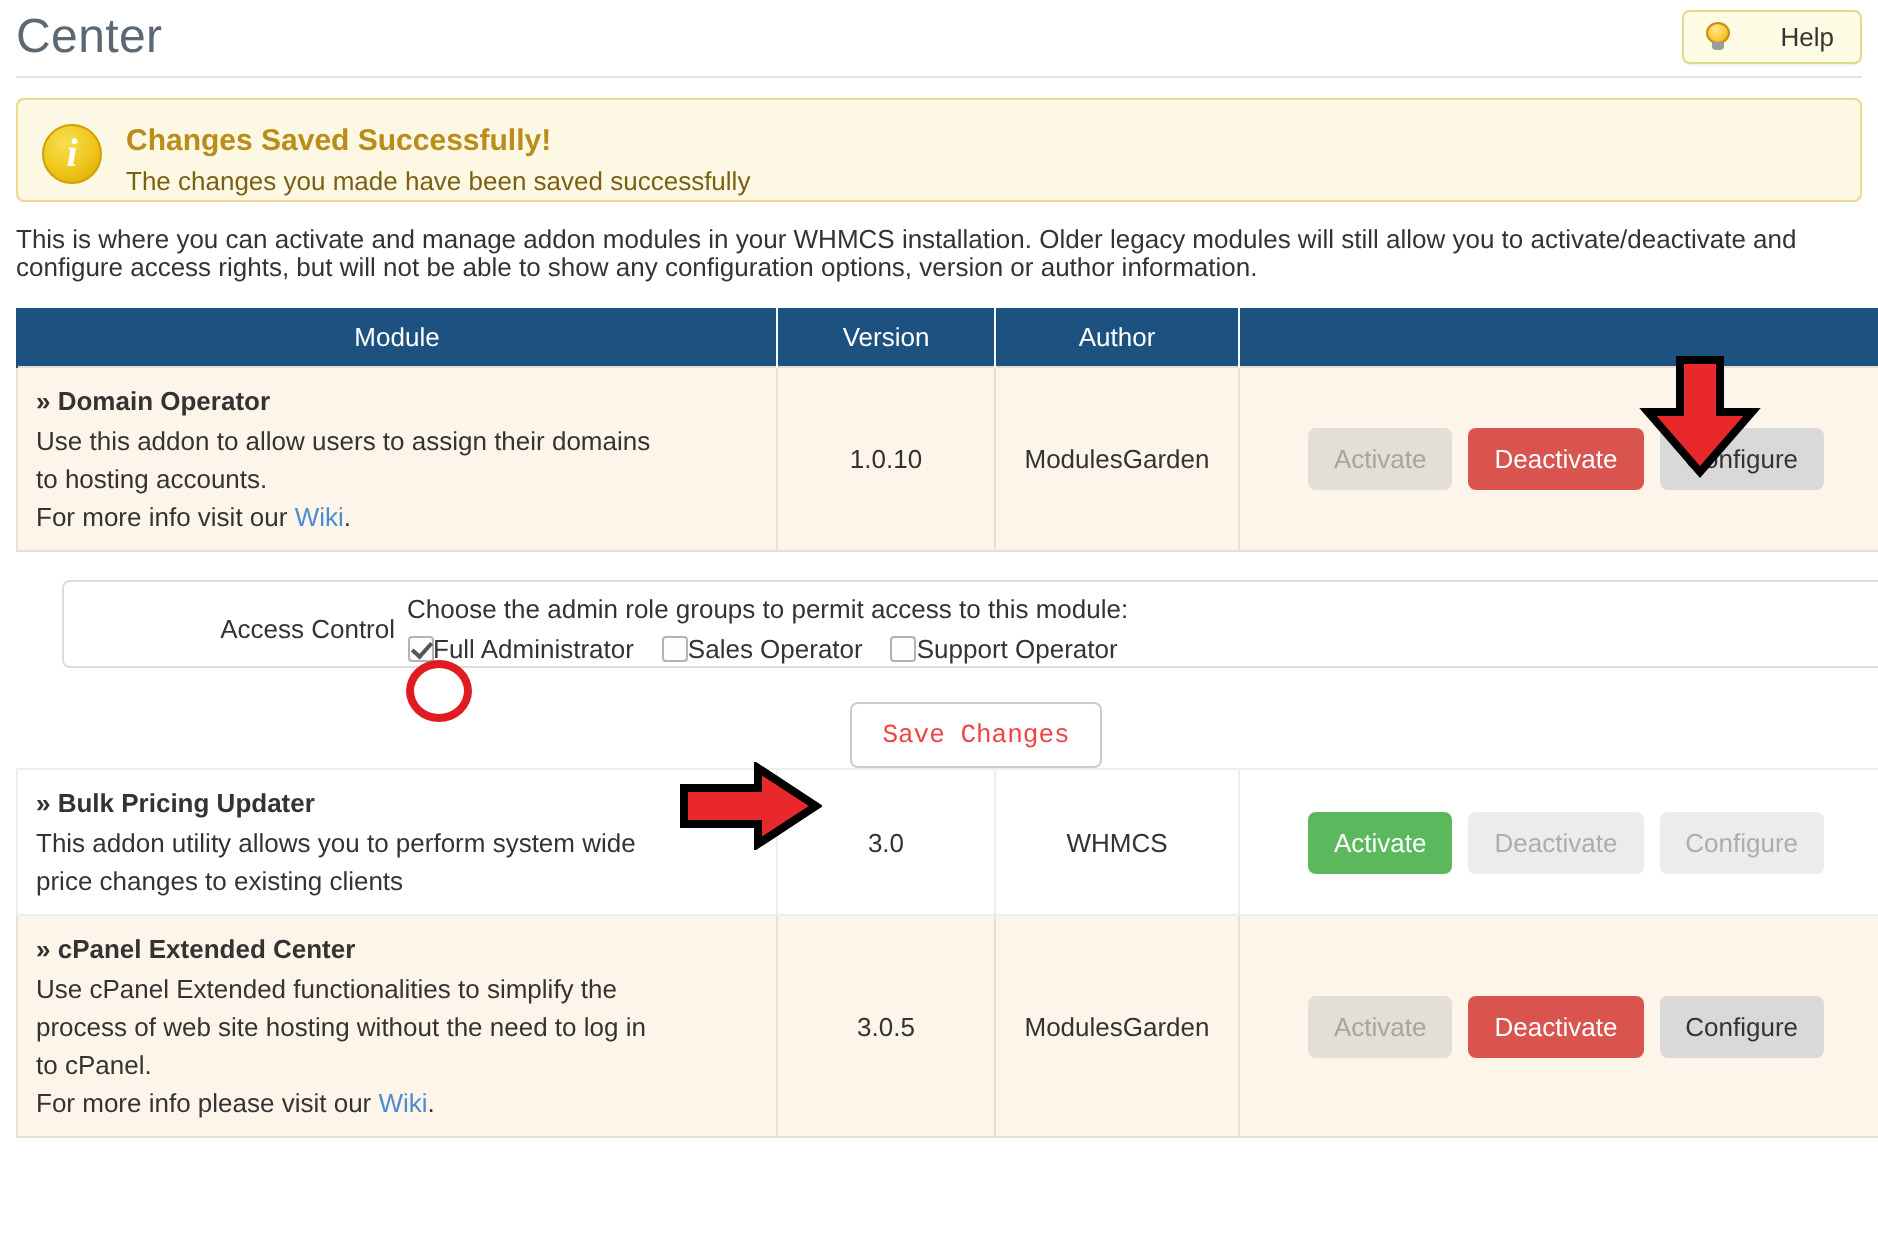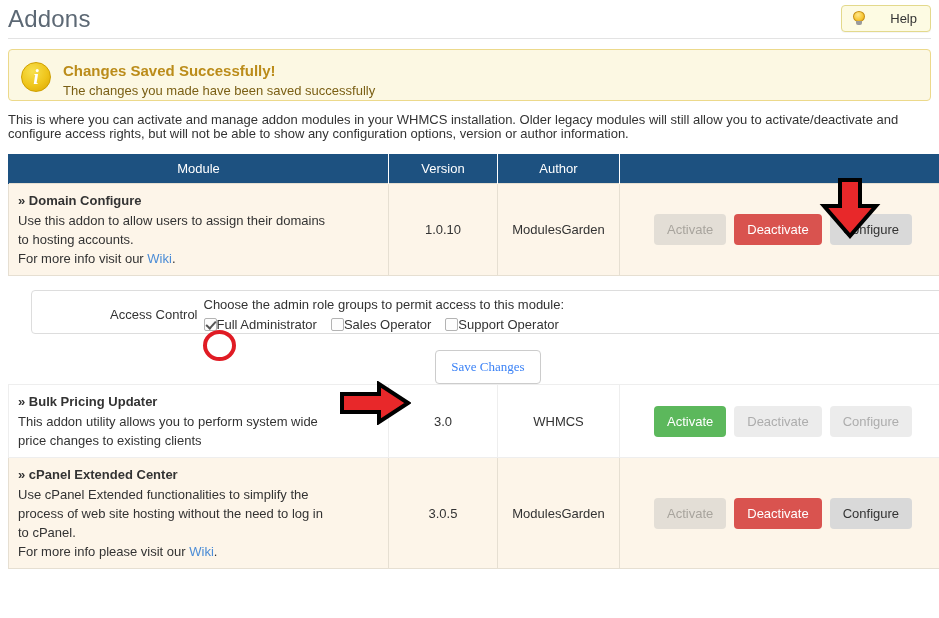--- a/index.html
+++ b/index.html
@@ -253,41 +253,41 @@
     margin-top: 16px;
     display: flex;
     justify-content: center;
     align-items: center;
     height: 34px;
   }
   .save-btn {
     background: #ffffff;
     border: 1px solid #cccccc;
     border-radius: 4px;
-    font-family: Liberation Serif, serif;
-    font-size: 13px;
-    color: #3b82f6;
+    font-family: Liberation Mono, monospace;
+    font-size: 13px;
+    color: #ef4444;
     padding: 8px 15px;
     cursor: pointer;
   }
 
   
   .annot { position: absolute; pointer-events: none; }
   .annot-circle {
     border: 4px solid #e01b24;
     border-radius: 50%;
   }
 
   .table-wrap { position: relative; }
 </style>
 </head>
 <body>
 
 <div class="page-header">
-  <h1 class="page-title">Addons</h1>
+  <h1 class="page-title">Center</h1>
   <div class="help-button">
     <span class="bulb">
       <span class="glass"></span>
         <span class="base"></span>
     </span>
     <span>Help</span>
   </div>
 </div>
 <div class="header-rule"></div>
 
@@ -308,21 +308,21 @@
       <th class="col-module">Module</th>
       <th class="col-version">Version</th>
       <th class="col-author">Author</th>
       <th class="col-actions"></th>
     </tr>
   </thead>
   <tbody>
 
     <tr class="row-cream">
       <td class="col-module">
-        <div class="module-name">» Domain Configure</div>
+        <div class="module-name">» Domain Operator</div>
         <div class="module-desc">
           <span>Use this addon to allow users to assign their domains</span><br>
           <span>to hosting accounts.</span><br>
           <span>For more info visit our </span><a class="wiki-link" href="#">Wiki</a><span>.</span>
         </div>
       </td>
       <td class="col-version">1.0.10</td>
       <td class="col-author">ModulesGarden</td>
       <td class="col-actions">
         <div class="btn-group">

